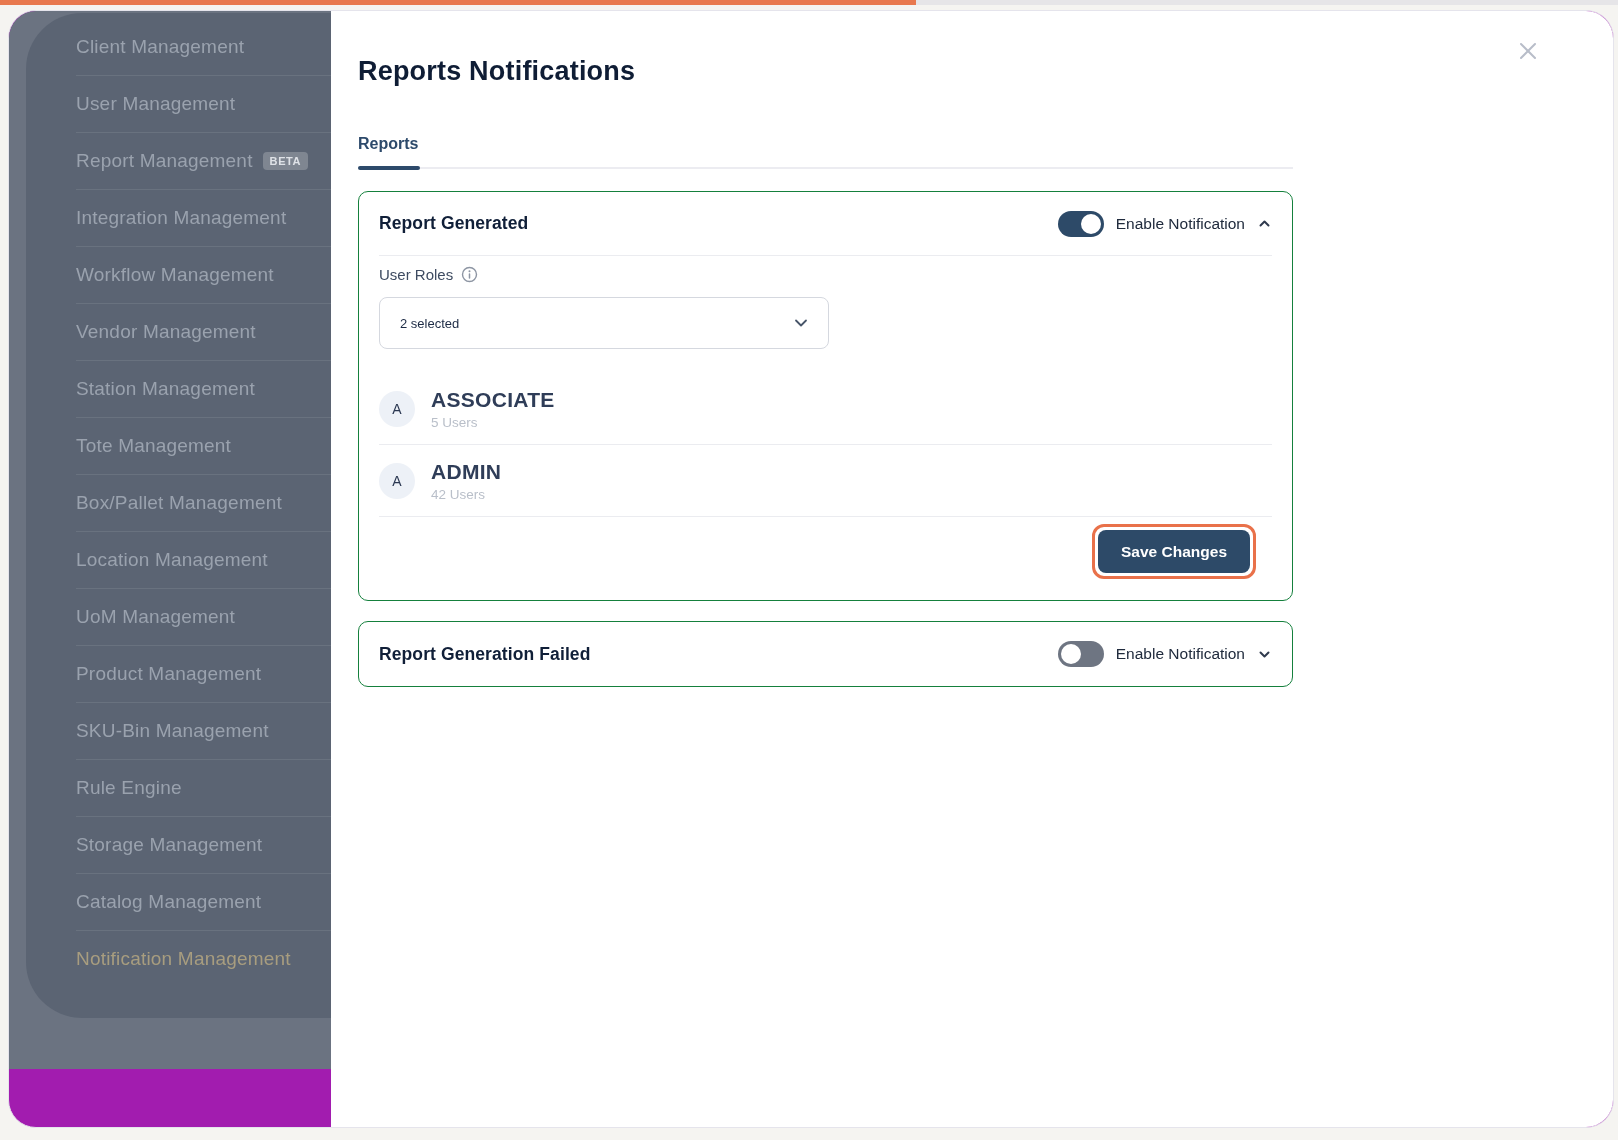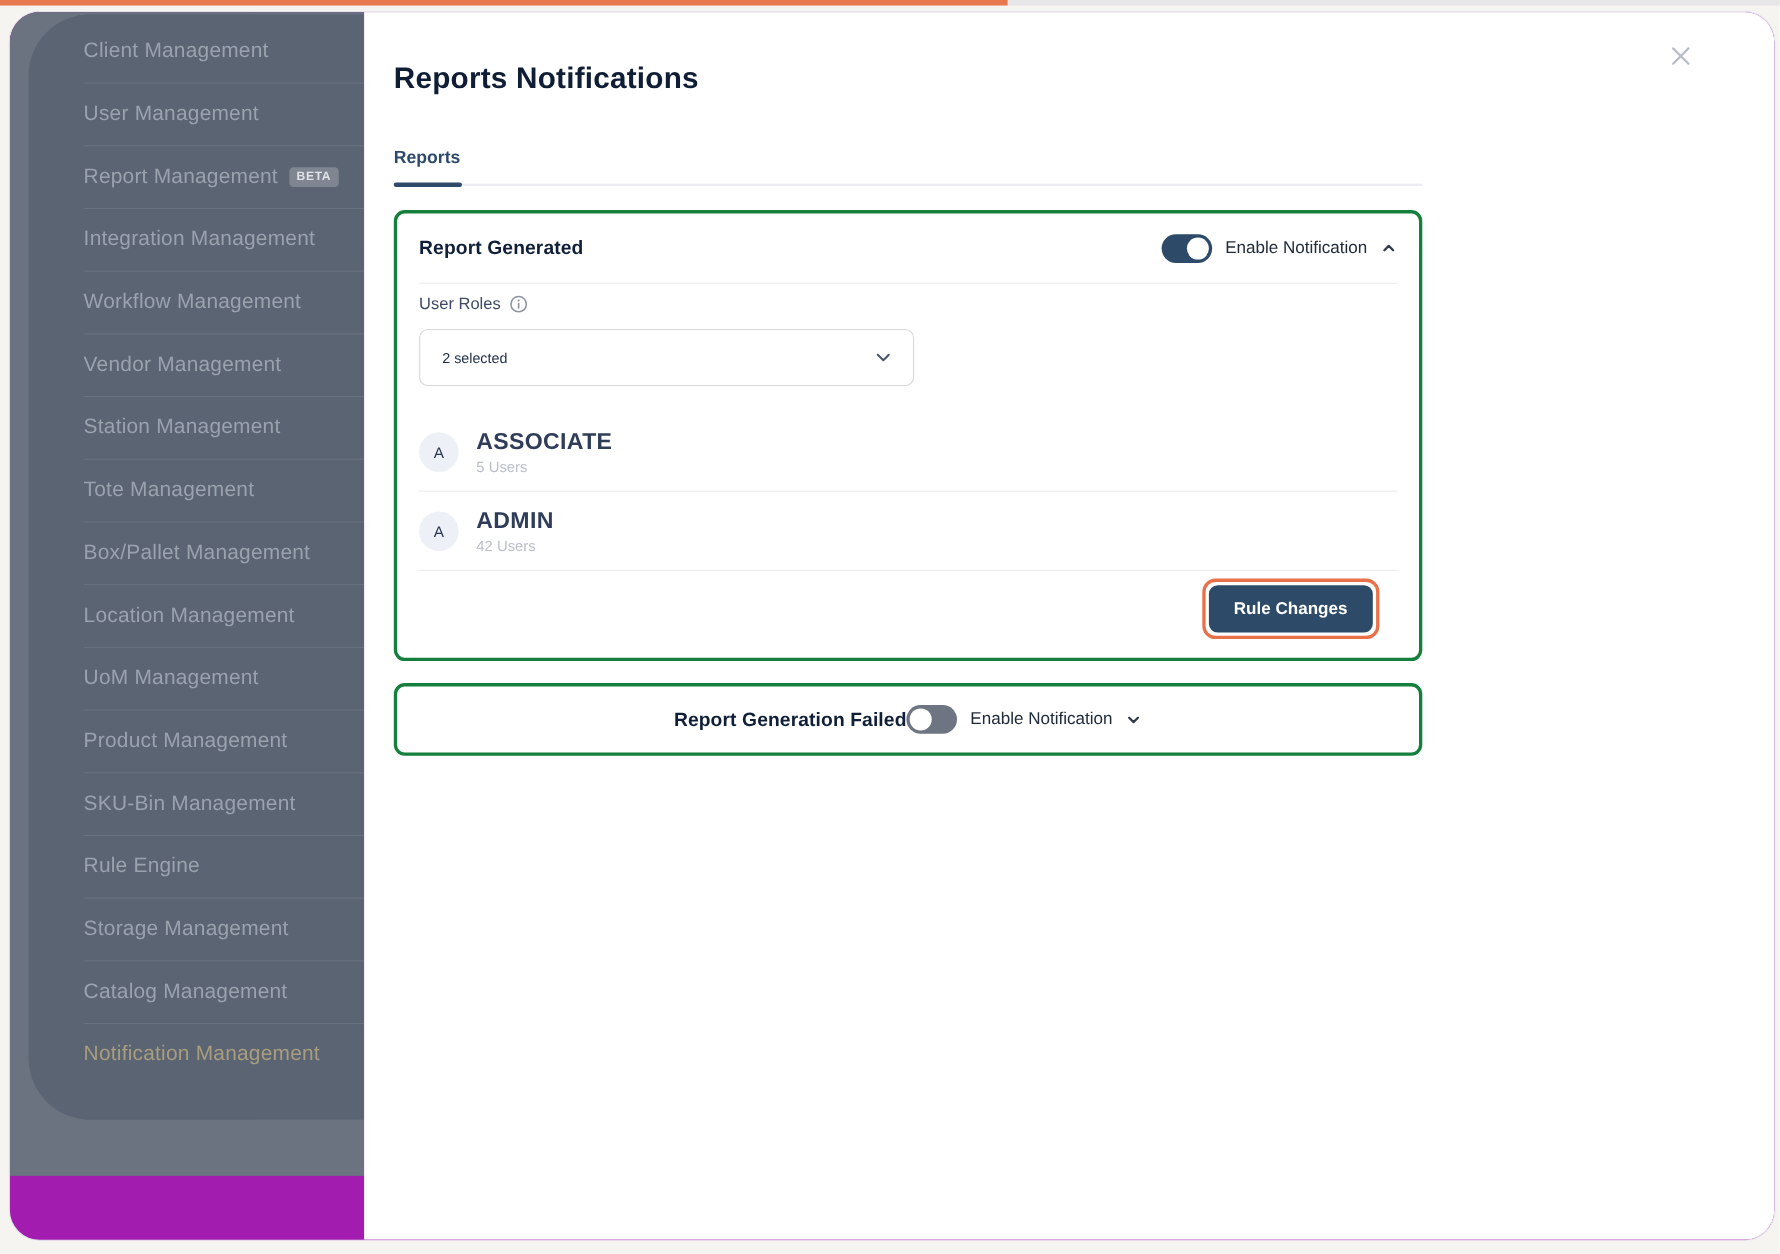--- a/index.html
+++ b/index.html
@@ -46,23 +46,23 @@
   .modal-panel{ position:absolute; left:322px; top:0; right:0; bottom:0; background:#ffffff;padding-left:21px; }
   .close-btn{ position:absolute; top:27px; right:72px; width:26px; height:26px; cursor:pointer; }
   .modal-title{
     position:absolute; left:27px; top:45px; font-size:27px; font-weight:800;
     color:#0f1d35; letter-spacing:.2px;
   }
   .tabs{ position:absolute; left:27px; top:124px; width:935px; border-bottom:2px solid #ececf1; }
   .tab{ display:inline-block; padding:0 2px 14px 0; font-size:16px; font-weight:700; color:#2d4a6b; position:relative; cursor:pointer; }
   .tab.active::after{ content:''; position:absolute; left:0; right:0; bottom:-3px; height:4px; background:#2d4a6b; border-radius:2px; }
 
-  .card{ position:absolute; left:27px; width:935px; background:#fff; border:3px solid #15803d; border-radius:10px; }
+  .card{ position:absolute; left:27px; width:935px; background:#fff; border:1px solid #15803d; border-radius:10px; }
   #card-report-generated{ top:180px; height:410px; }
-  #card-report-failed{ top:610px; height:66px; display:flex; align-items:center; justify-content:center; padding:0 20px; }
+  #card-report-failed{ top:610px; height:66px; display:flex; align-items:center; justify-content:space-between; padding:0 20px; }
 
   .card-header{
     height:64px; margin:0 20px; display:flex; align-items:center; justify-content:space-between;
     border-bottom:1px solid #ebecf0;
   }
   .section-title{ font-size:17.5px; font-weight:700; color:#101f38; letter-spacing:.1px; }
   .toggle-cluster{ display:flex; align-items:center; gap:12px; }
   .toggle{ width:46px; height:26px; border-radius:13px; position:relative; cursor:pointer; flex:0 0 auto; }
   .toggle.on{ background:#2d4a68; }
   .toggle.off{ background:#6e7582; }
@@ -244,21 +244,21 @@
     <div class="avatar">A</div>
     <div>
       <div class="role-name">ADMIN</div>
       <div class="role-count">42 Users</div>
     </div>
   </div>
           </div>
 
         <div class="save-row">
           <div class="save-ring">
-            <button class="save-btn">Rule Changes</button>
+            <button class="save-btn">Save Changes</button>
           </div>
         </div>
       </div>
     </div>
 
     <div class="card" id="card-report-failed">
       <div class="section-title">Report Generation Failed</div>
       <div class="toggle-cluster">
         <div class="toggle off">
             <div class="knob"></div>

